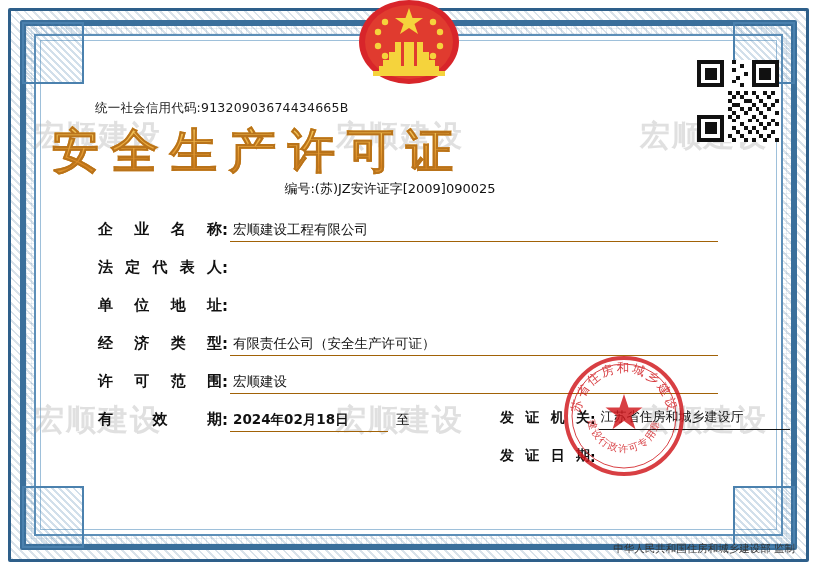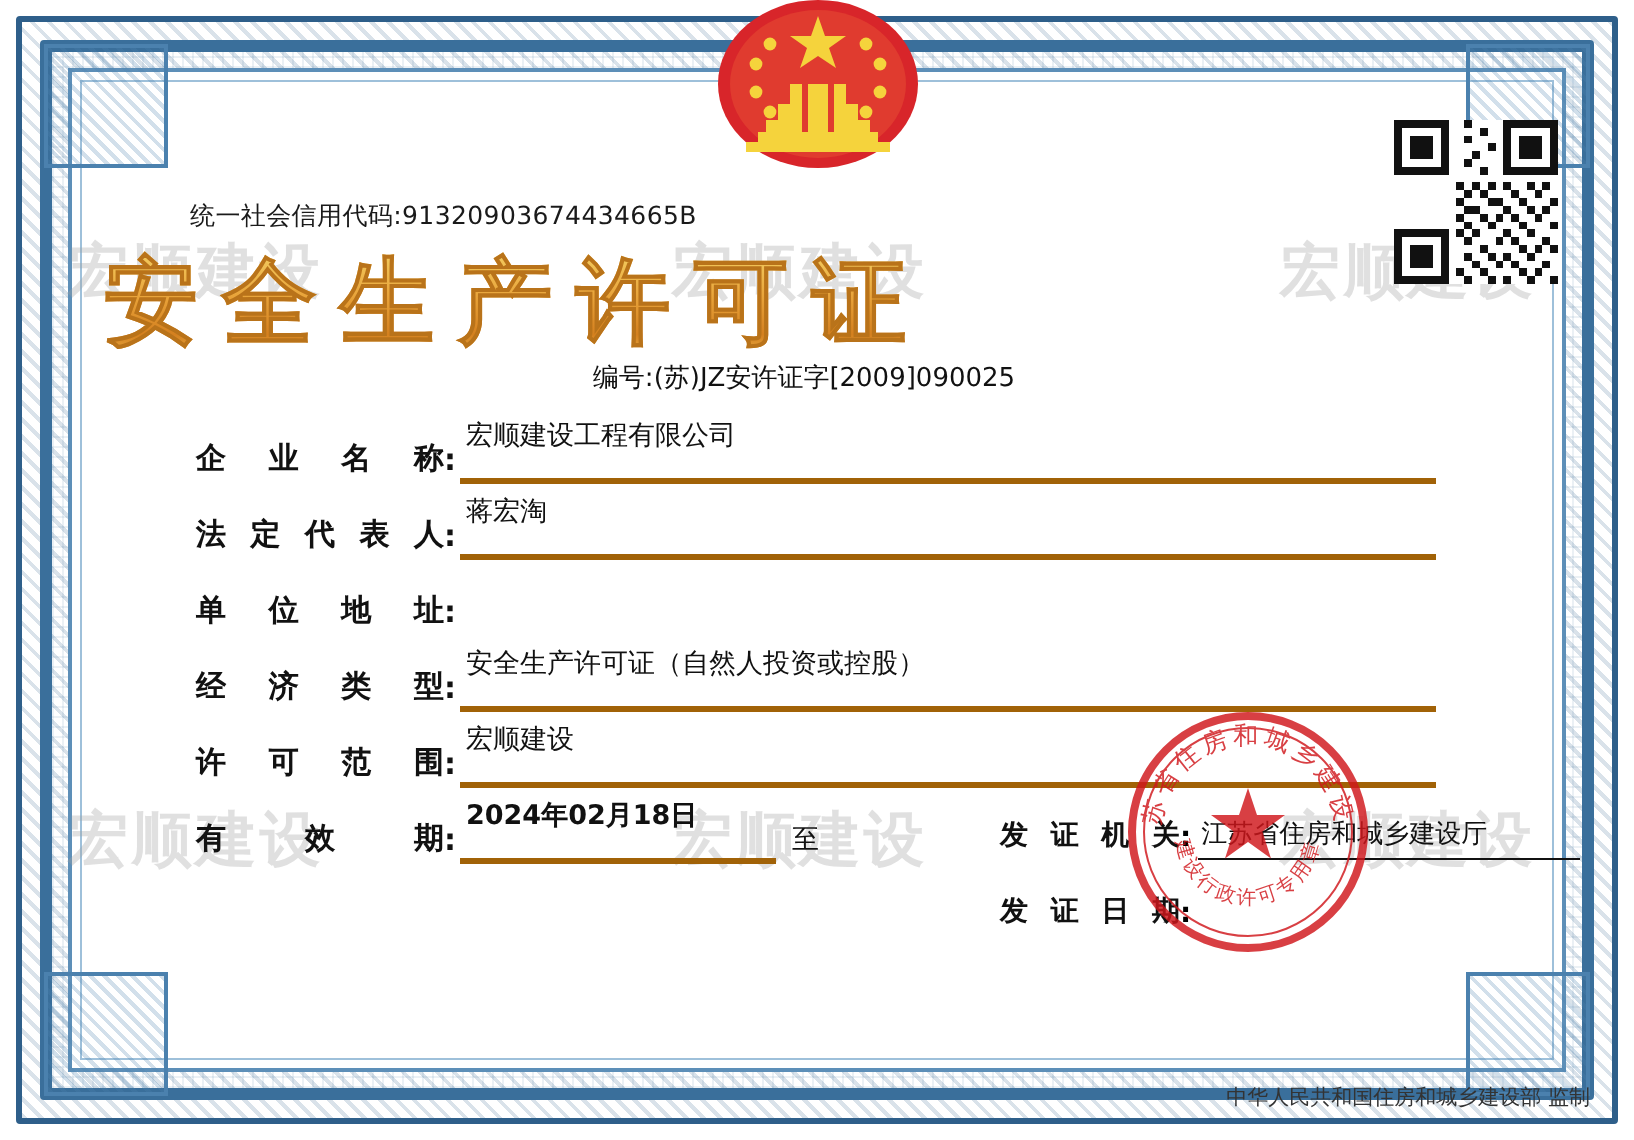--- a/index.html
+++ b/index.html
@@ -134,21 +134,21 @@
     text-indent: 12px;
     font-family: "DejaVu Sans", sans-serif;
     background: linear-gradient(180deg,#f6d76a 0%, #e8a33a 45%, #d4801f 75%, #f2c457 100%);
     -webkit-background-clip: text;
     background-clip: text;
     color: transparent;
     -webkit-text-stroke: 0.6px #b9731a;
   }
   .cert-no {
     position: absolute;
-    left: 12px;
+    left: 0;
     top: 140px;
     width: 700px;
     text-align: center;
     font-size: 13px;
     color: #111;
     font-family: "DejaVu Sans", sans-serif;
   }
 
   
   .qr {
@@ -187,22 +187,22 @@
   .colon {
     font-size: 15px;
     font-weight: bold;
     color: #111;
     padding: 0 2px 3px 0;
   }
   .val {
     flex: 1;
     font-size: 13.5px;
     color: #111;
-    border-bottom: 3px solid #a16207;
-    padding-bottom: 12px;
+    border-bottom: 1px solid #a16207;
+    padding-bottom: 2px;
     padding-left: 3px;
     min-height: 20px;
     box-sizing: border-box;
   }
   .val.short { flex: 0 0 158px; font-weight: bold; }
   .mid-word {
     font-size: 13.5px;
     color: #111;
     padding: 0 8px 3px 8px;
     align-self: flex-end;
@@ -427,42 +427,41 @@
 
       <div class="row">
         <div class="lbl">
           <span>法</span>
           <span>定</span>
           <span>代</span>
           <span>表</span>
           <span>人</span>
         </div>
         <div class="colon">:</div>
-        <div class="val">蒋宏淘</div>
       </div>
 
       <div class="row">
         <div class="lbl">
           <span>单</span>
           <span>位</span>
           <span>地</span>
           <span>址</span>
         </div>
         <div class="colon">:</div>
       </div>
 
       <div class="row">
         <div class="lbl">
           <span>经</span>
           <span>济</span>
           <span>类</span>
           <span>型</span>
         </div>
         <div class="colon">:</div>
-        <div class="val">安全生产许可证（自然人投资或控股）</div>
+        <div class="val">有限责任公司（安全生产许可证）</div>
       </div>
 
       <div class="row">
         <div class="lbl">
           <span>许</span>
           <span>可</span>
           <span>范</span>
           <span>围</span>
         </div>
         <div class="colon">:</div>

